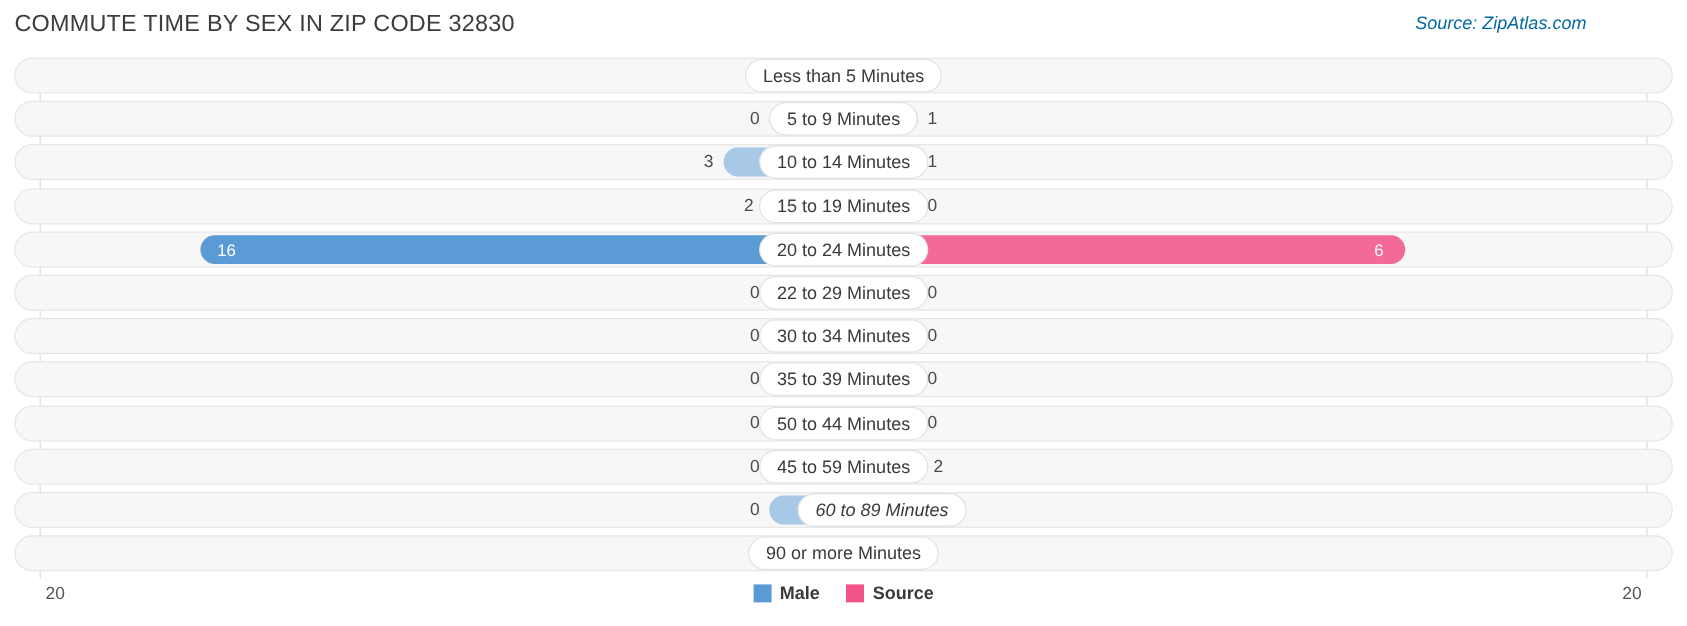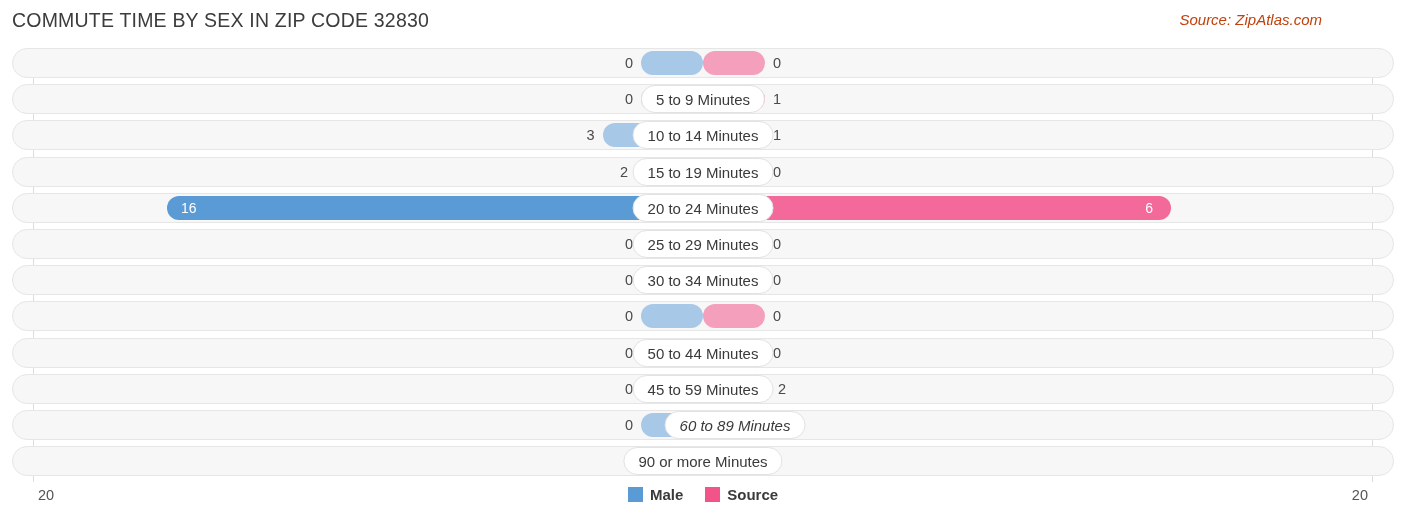--- a/index.html
+++ b/index.html
@@ -32,21 +32,21 @@
     letter-spacing: 0.2px;
     color: #3c3c3c;
     white-space: nowrap;
   }
   .source-note {
     position: absolute;
     right: 10px;
     top: 11px;
     font-size: 15px;
     font-style: italic;
-    color: #c2410c;
+    color: #0369a1;
     white-space: nowrap;
   }
 
   
   .plot {
     position: absolute;
     left: 0;
     top: 48px;
     width: 1406px;
     height: 434px;
@@ -207,20 +207,21 @@
   <div class="axis-line left"></div>
   <div class="axis-line right"></div>
   <div class="rows" id="rows-container">
       <div class="row">
         <div class="track"></div>
         <div class="bars">
           <div class="bar bar-male" style="left: 641px; width: 62px;"></div>
           <div class="bar bar-female" style="left: 703px; width: 62px;"></div>
           <div class="val val-male" style="left: 591px; width: 42px;">0</div>
           <div class="val val-female" style="left: 773px; width: 42px;">0</div>
+          <div class="cat-pill" style="left: 703px;">Less than 5 Minutes</div>
         </div>
       </div>
       <div class="row">
         <div class="track"></div>
         <div class="bars">
           <div class="bar bar-male" style="left: 641px; width: 62px;"></div>
           <div class="bar bar-female" style="left: 703px; width: 62px;"></div>
           <div class="val val-male" style="left: 591px; width: 42px;">0</div>
           <div class="val val-female" style="left: 773px; width: 42px;">1</div>
           <div class="cat-pill" style="left: 703px;">5 to 9 Minutes</div>
@@ -256,40 +257,41 @@
           <div class="cat-pill" style="left: 703px;">20 to 24 Minutes</div>
         </div>
       </div>
       <div class="row">
         <div class="track"></div>
         <div class="bars">
           <div class="bar bar-male" style="left: 641px; width: 62px;"></div>
           <div class="bar bar-female" style="left: 703px; width: 62px;"></div>
           <div class="val val-male" style="left: 591px; width: 42px;">0</div>
           <div class="val val-female" style="left: 773px; width: 42px;">0</div>
-          <div class="cat-pill" style="left: 703px;">25 to 29 Minutes</div>
+          <div class="cat-pill" style="left: 703px;">22 to 29 Minutes</div>
         </div>
       </div>
       <div class="row">
         <div class="track"></div>
         <div class="bars">
           <div class="bar bar-male" style="left: 641px; width: 62px;"></div>
           <div class="bar bar-female" style="left: 703px; width: 62px;"></div>
           <div class="val val-male" style="left: 591px; width: 42px;">0</div>
           <div class="val val-female" style="left: 773px; width: 42px;">0</div>
           <div class="cat-pill" style="left: 703px;">30 to 34 Minutes</div>
         </div>
       </div>
       <div class="row">
         <div class="track"></div>
         <div class="bars">
           <div class="bar bar-male" style="left: 641px; width: 62px;"></div>
           <div class="bar bar-female" style="left: 703px; width: 62px;"></div>
           <div class="val val-male" style="left: 591px; width: 42px;">0</div>
           <div class="val val-female" style="left: 773px; width: 42px;">0</div>
+          <div class="cat-pill" style="left: 703px;">35 to 39 Minutes</div>
         </div>
       </div>
       <div class="row">
         <div class="track"></div>
         <div class="bars">
           <div class="bar bar-male" style="left: 641px; width: 62px;"></div>
           <div class="bar bar-female" style="left: 703px; width: 62px;"></div>
           <div class="val val-male" style="left: 591px; width: 42px;">0</div>
           <div class="val val-female" style="left: 773px; width: 42px;">0</div>
           <div class="cat-pill" style="left: 703px;">50 to 44 Minutes</div>

